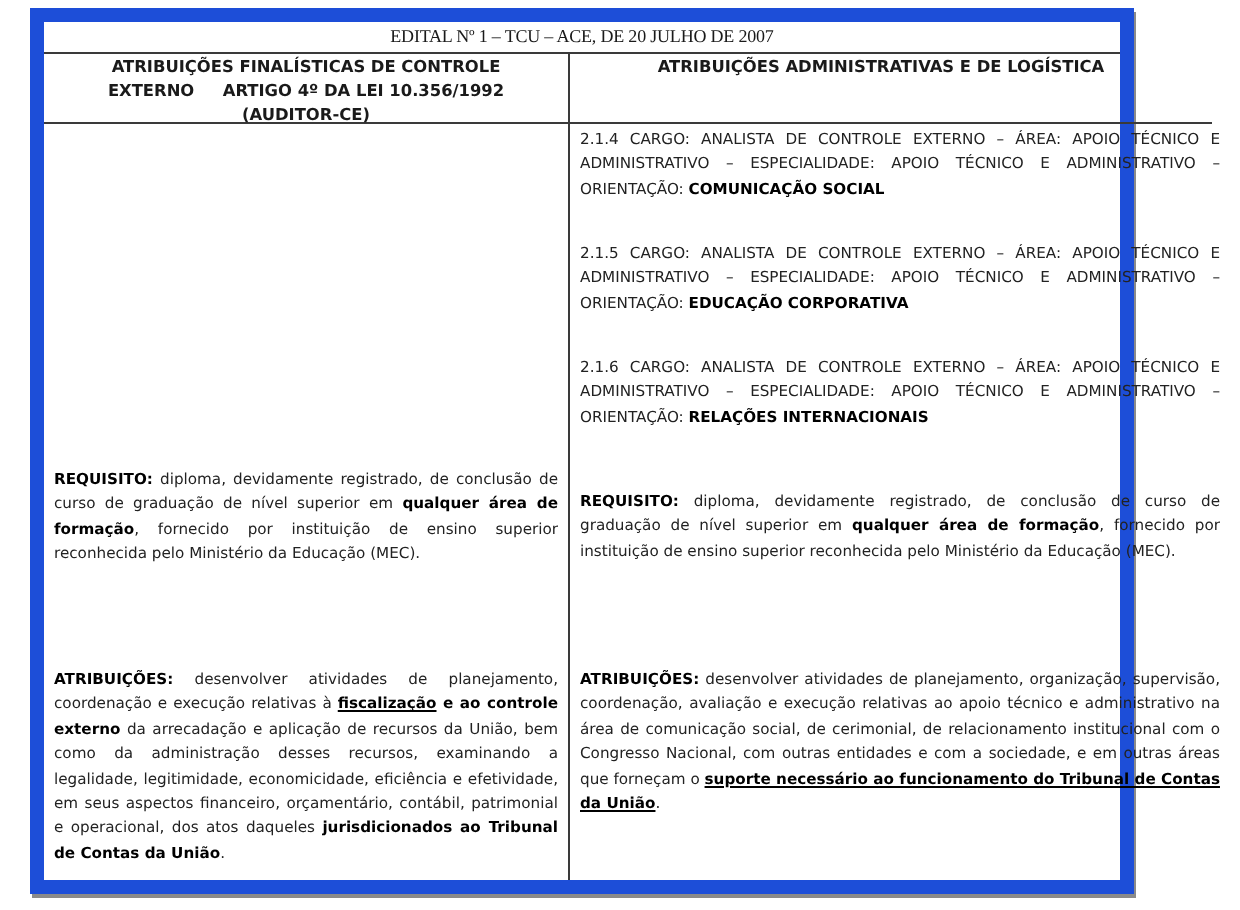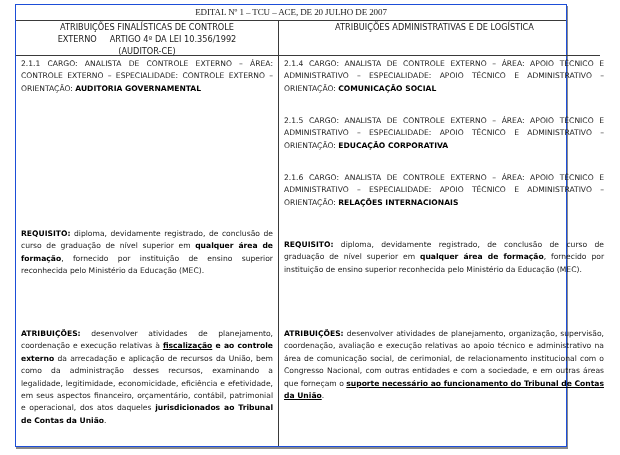--- a/index.html
+++ b/index.html
@@ -1,26 +1,26 @@
 <!DOCTYPE html>
 <html><head>
 <meta charset="utf-8">
 <style>
   html, body { margin: 0; padding: 0; background: #ffffff; }
   body { width: 620px; height: 455px; position: relative; overflow: hidden;
          font-family: "DejaVu Sans", sans-serif; color: #1a1a1a; }
   .tbl { position: absolute; left: 15px; top: 4px; width: 552px; height: 443px;
-         border: 1px solid #1d4ed8; box-sizing: border-box;
+         border: 7px solid #1d4ed8; box-sizing: border-box;
          box-shadow: 1px 2px 0 #8a8a8a; }
   .title-row { position: absolute; left: 0; top: 0; width: 100%; height: 15px;
                border-bottom: 1px solid #3a3a3a; text-align: center;
                font-family: "Liberation Serif", serif; font-size: 9px; line-height: 15px;
                letter-spacing: -0.1px; }
   .hdr { position: absolute; top: 15px; height: 36px; border-bottom: 1px solid #3a3a3a;
-         font-family: "DejaVu Sans", sans-serif; font-weight: normal; font-size: 8.2px;
+         font-family: "DejaVu Sans", sans-serif; font-weight: bold; font-size: 8.2px;
          text-align: center; line-height: 12px; box-sizing: border-box; padding-top: 1px; }
   .hdr.left { left: 0; width: 263px; border-right: 1px solid #3a3a3a; }
   .hdr.right { left: 253px; width: 331px; }
   .col { position: absolute; top: 51px; bottom: 0; box-sizing: border-box;
          font-size: 7.6px; line-height: 12.4px; text-align: justify; color: #222; }
   .col.left { left: 0; width: 263px; border-right: 1px solid #3a3a3a; padding: 2px 5px 0 5px; }
   .col.right { left: 263px; width: 331px; padding: 2px 6px 17px 5px; }
   .blk { position: absolute; left: 5px; right: 5px; }
   .col.right .blk { right: 6px; }
   b { font-weight: bold; color: #000; }
@@ -35,23 +35,20 @@
   <div class="hdr left">
     <div>ATRIBUIÇÕES FINALÍSTICAS DE CONTROLE</div>
     <div style="white-space:pre;">EXTERNO     ARTIGO 4º DA LEI 10.356/1992</div>
     <div>(AUDITOR-CE)</div>
   </div>
   <div class="hdr right">
     <div>ATRIBUIÇÕES ADMINISTRATIVAS E DE LOGÍSTICA</div>
   </div>
 
   <div class="col left">
-    <div class="blk" style="top:2px;">
-      <span>2.1.1 CARGO: ANALISTA DE CONTROLE EXTERNO – ÁREA: CONTROLE EXTERNO – ESPECIALIDADE: CONTROLE EXTERNO – ORIENTAÇÃO: </span><b>AUDITORIA GOVERNAMENTAL</b>
-    </div>
     <div class="blk" style="top:172px;">
       <b>REQUISITO:</b><span> diploma, devidamente registrado, de conclusão de curso de graduação de nível superior em </span><b>qualquer área de formação</b><span>, fornecido por instituição de ensino superior reconhecida pelo Ministério da Educação (MEC).</span>
     </div>
     <div class="blk" style="top:272px;">
       <b>ATRIBUIÇÕES:</b><span> desenvolver atividades de planejamento, coordenação e execução relativas à </span><b><u>fiscalização</u></b><b> e ao controle externo</b><span> da arrecadação e aplicação de recursos da União, bem como da administração desses recursos, examinando a legalidade, legitimidade, economicidade, eficiência e efetividade, em seus aspectos financeiro, orçamentário, contábil, patrimonial e operacional, dos atos daqueles </span><b>jurisdicionados ao Tribunal de Contas da União</b><span>.</span>
     </div>
   </div>
 
   <div class="col right">
     <div class="blk" style="top:2px;">

